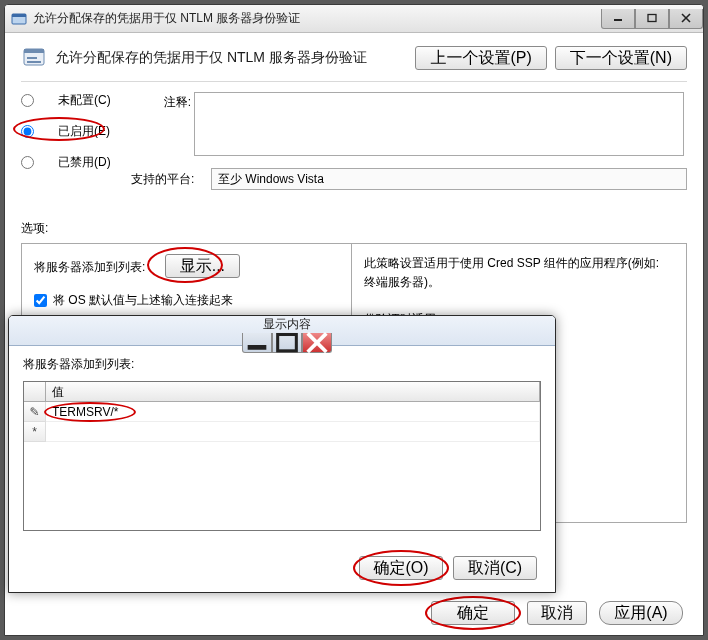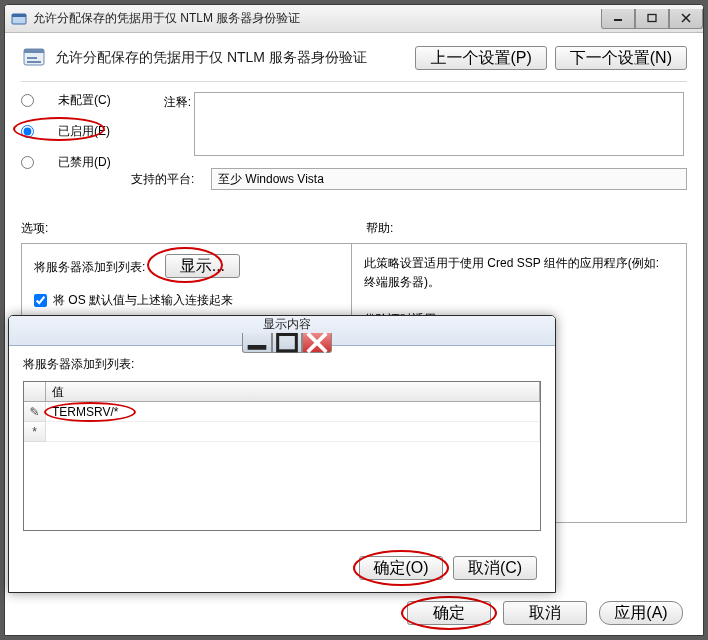--- a/index.html
+++ b/index.html
@@ -145,21 +145,20 @@
         </div>
         <div class="plat-row">
           <span class="plat-label">支持的平台:</span>
           <span class="plat-val">至少 Windows Vista</span>
         </div>
       </div>
     </div>
 
     <div class="sect-headers">
       <div class="opt-h">选项:</div>
-      <div class="help-h">帮助:</div>
     </div>
 
     <div class="mid-row">
       <div class="options-panel">
         <div class="opt-line">
           <span>将服务器添加到列表:</span>
           <span style="position:relative; display:inline-block;">
             <button class="btn show-btn">显示...</button>
             <span class="ann" style="left:-2px; top:-7px; width:76px; height:36px;"></span>
           </span>
@@ -182,21 +181,21 @@
         <p style="margin-top:10px;">何计算机分配保存的凭据</p>
         <p style="margin-top:10px;">称(SPN)设置 "允许分配保存</p>
       </div>
     </div>
 
     <div class="bottom-bar">
       <span style="position:relative;">
         <button class="btn" style="width:84px;">确定</button>
         <span class="ann" style="left:-6px; top:-5px; width:96px; height:34px;"></span>
       </span>
-      <button class="btn" style="width:84px;">取消</button>
+      <button class="btn" style="width:60px;">取消</button>
       <button class="btn" style="width:84px;border-radius:11px;">应用(A)</button>
     </div>
   </div>
 </div>
 
 <div class="modal">
   <div class="m-titlebar">
     <span class="m-title">显示内容</span>
     <div class="m-controls">
       <div class="m-btn min">

